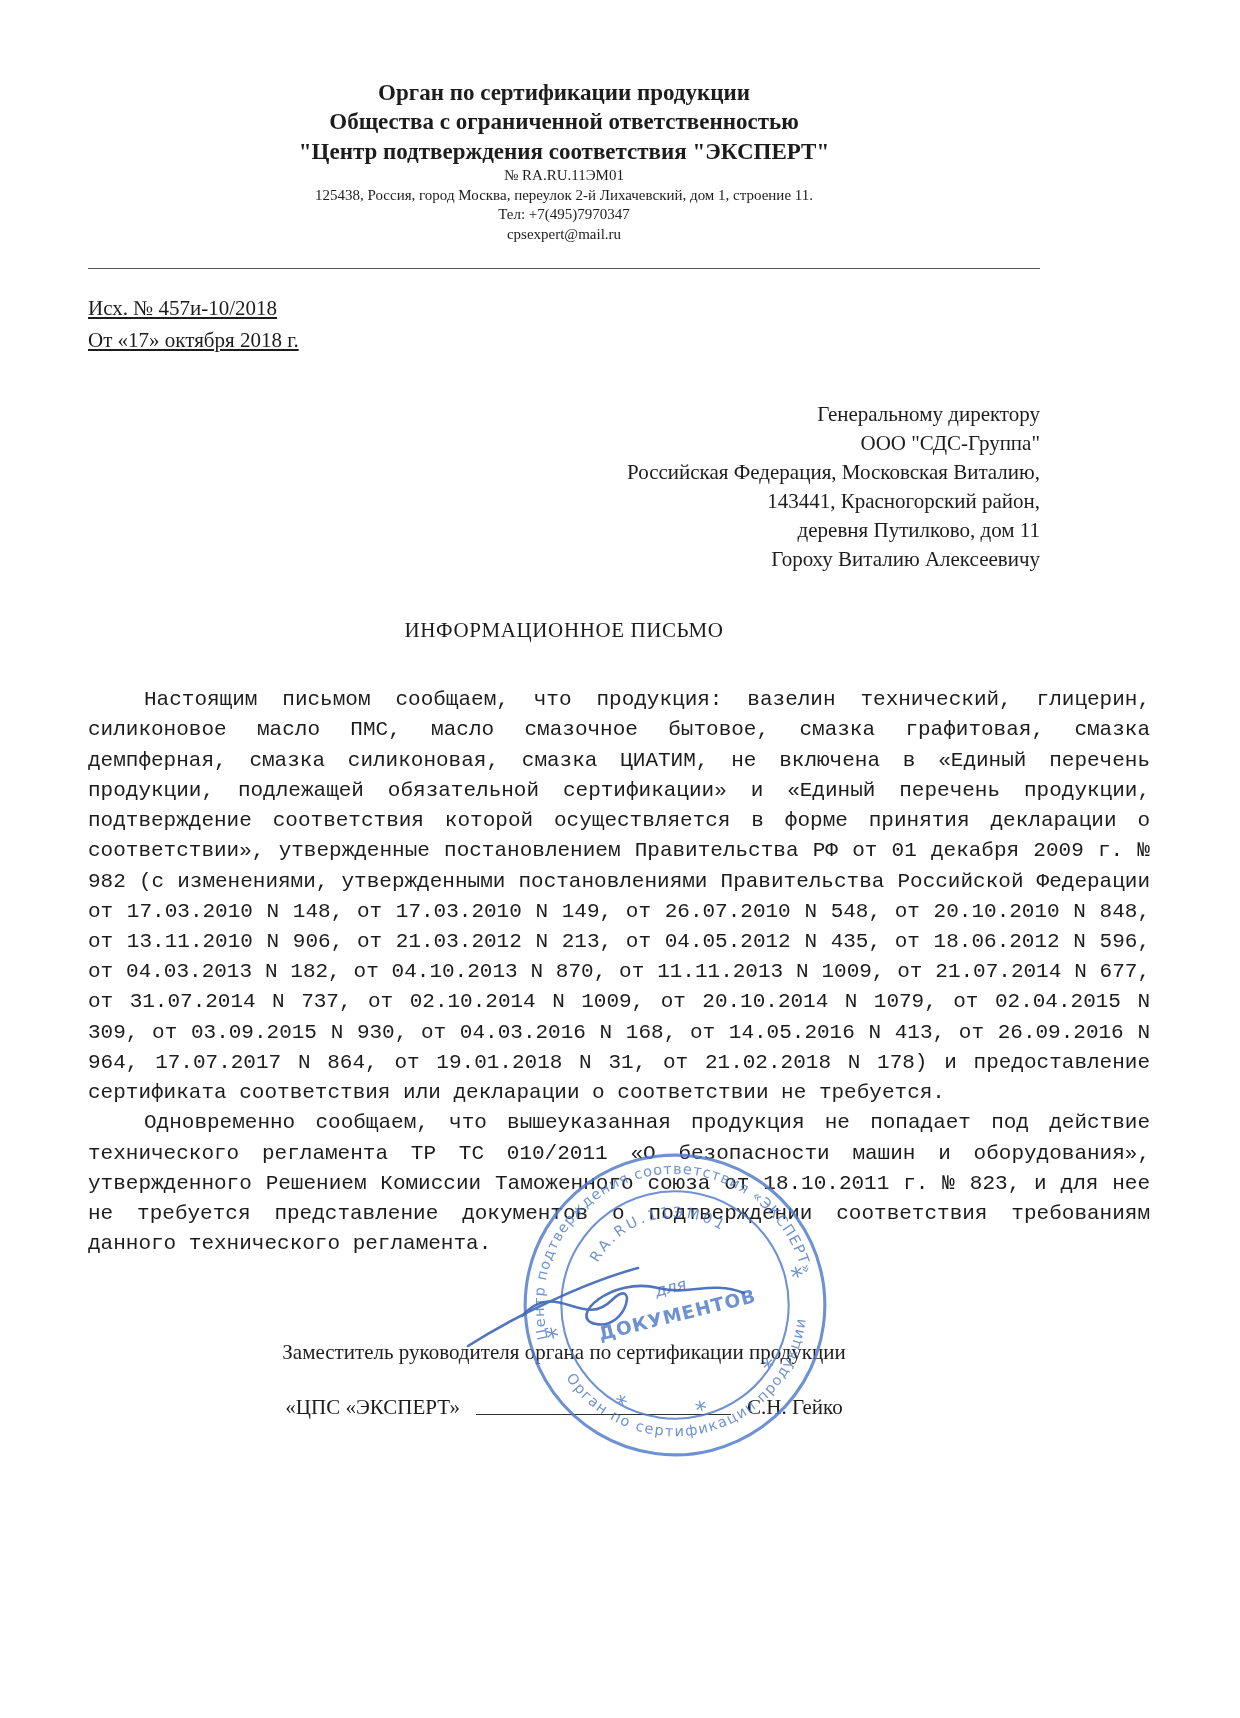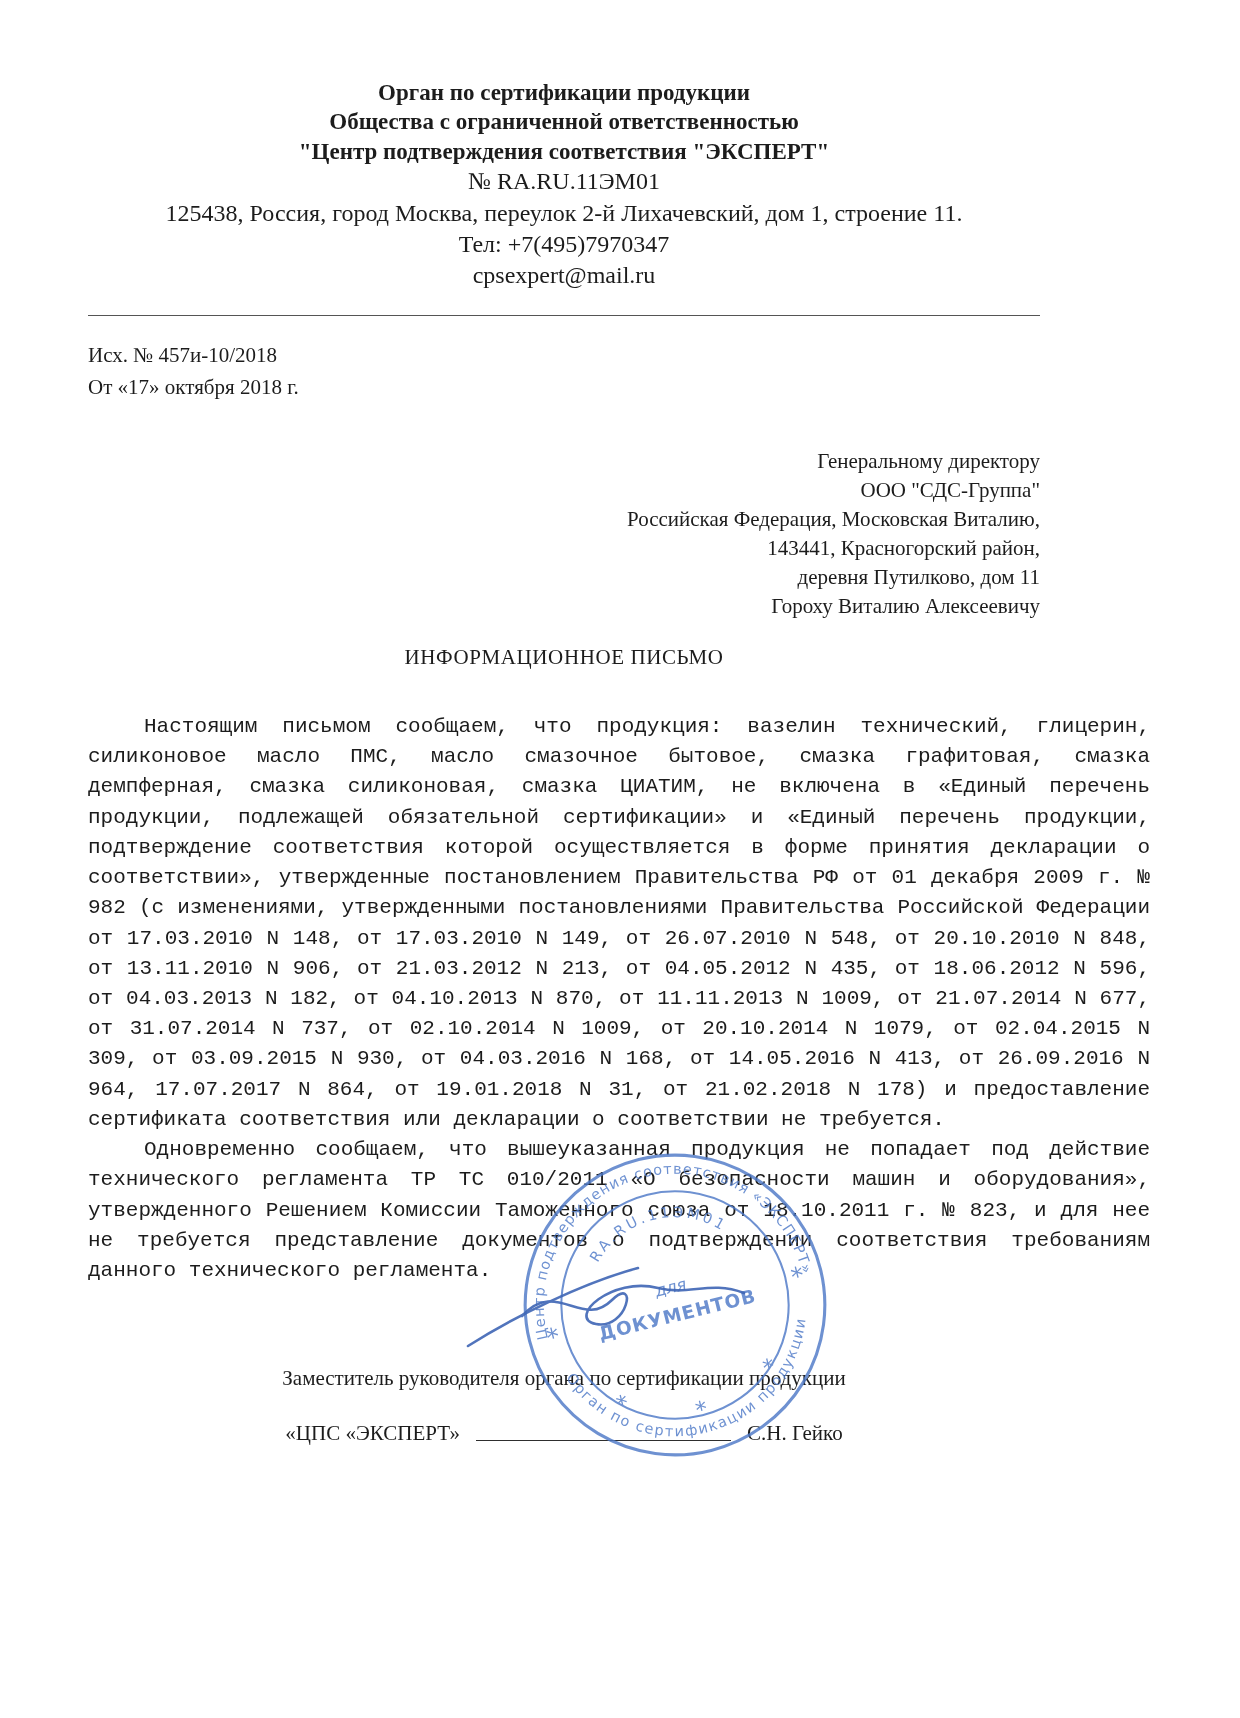--- a/index.html
+++ b/index.html
@@ -7,29 +7,29 @@
     width:1240px;height:1718px;background:#ffffff;position:relative;
     font-family:"Liberation Serif","DejaVu Serif",serif;color:#1c1c1c;
     overflow:hidden;
   }
   .page{position:relative;width:1240px;height:1248px;}
   .col-narrow{width:952px;margin-left:88px;}
   .col-wide{margin-left:88px;margin-right:90px;}
 
   .header{padding-top:78px;text-align:center;}
   .h-bold{font-weight:bold;font-size:23px;line-height:1.28;}
-  .h-line{font-size:24px;line-height:1.3;}
+  .h-line{font-size:15px;line-height:1.3;}
 
   .rule{width:952px;margin-left:88px;margin-top:24px;border-top:1.2px solid #555;}
 
-  .meta{margin-top:24px;margin-left:88px;font-size:21px;line-height:1.5;}
+  .meta{margin-top:24px;margin-left:88px;font-size:21px;line-height:1.5;text-decoration:underline;}
 
   .recipient{margin-top:44px;text-align:right;font-size:21px;line-height:1.38;}
 
-  .doc-title{margin-top:24px;text-align:center;font-size:21px;letter-spacing:.6px;}
+  .doc-title{margin-top:44px;text-align:center;font-size:21px;letter-spacing:.6px;}
 
   .body-text{margin-top:42px;font-size:21px;line-height:1.44;}
   .body-text p{margin:0;text-align:justify;text-indent:56px;font-family:Liberation Mono, monospace;}
 
   .sig-label{margin-top:80px;text-align:center;font-size:21px;}
   .sig-row{
     margin-top:30px;display:flex;justify-content:center;align-items:baseline;
     font-size:21px;gap:16px;
   }
   .sig-line{width:255px;border-bottom:1.6px solid #2e2e2e;align-self:flex-end;margin-bottom:5px;}

